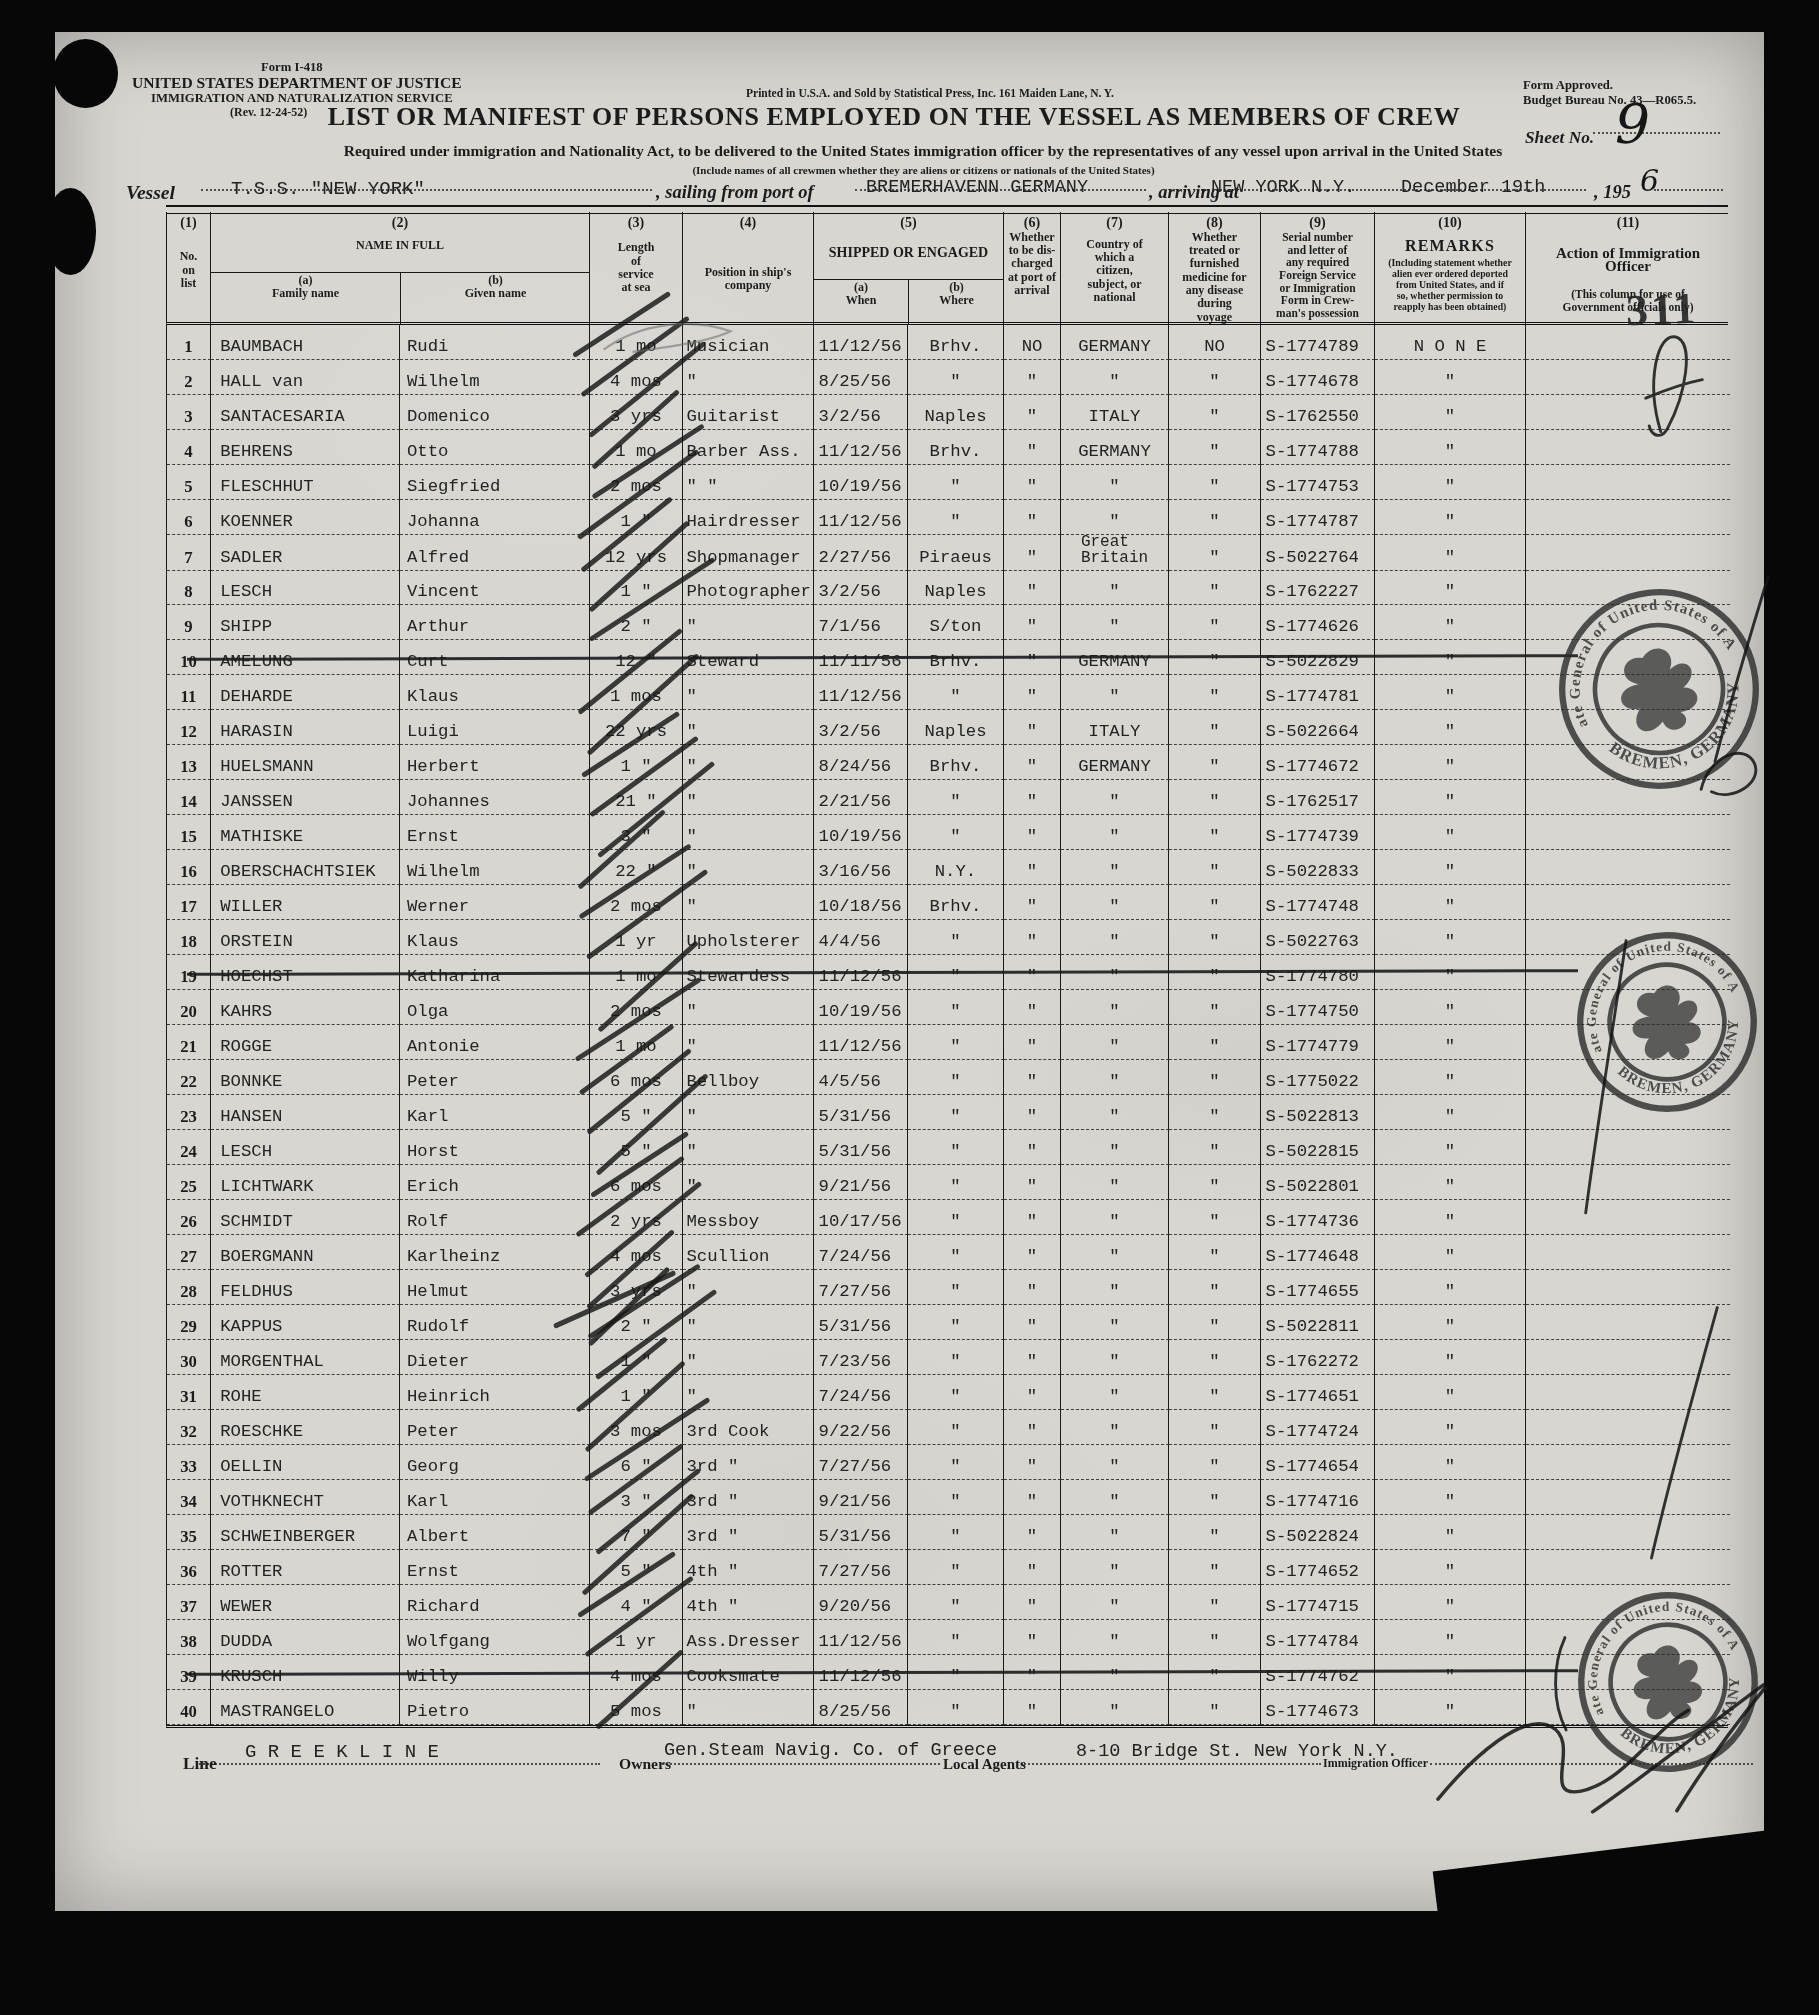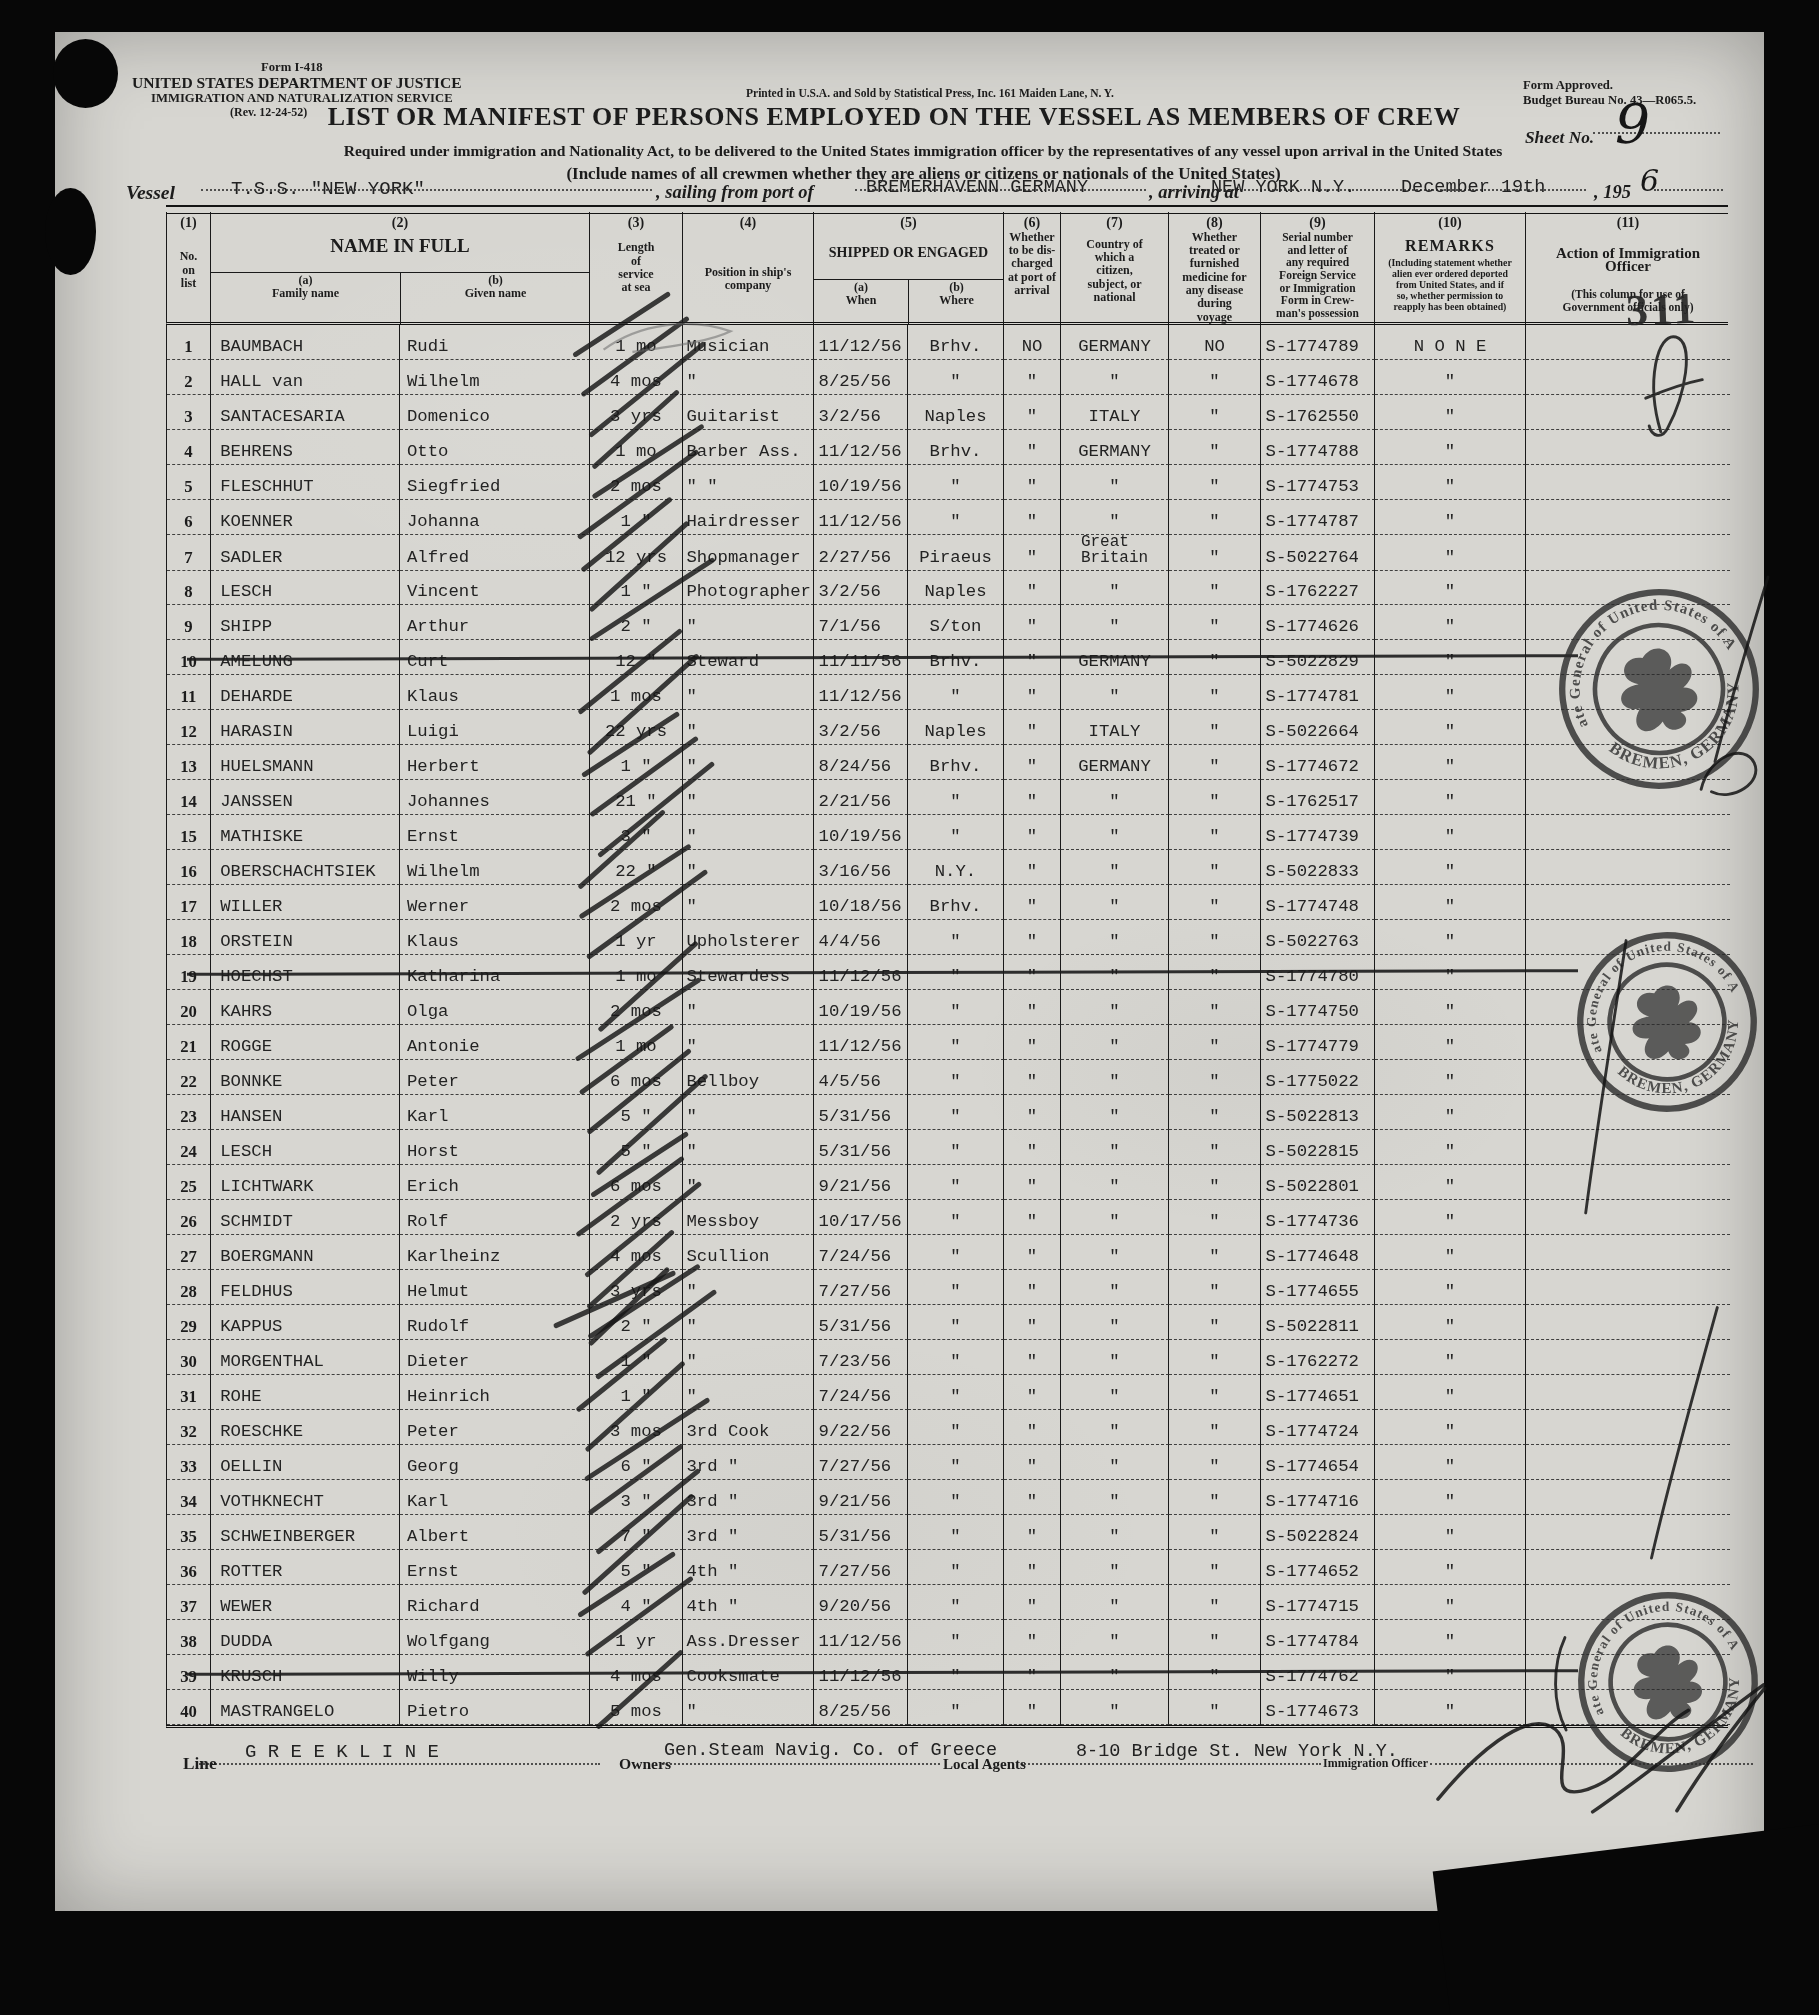--- a/index.html
+++ b/index.html
@@ -74,21 +74,21 @@
   <div class="hdrtxt b" style="left:151px;top:91px;font-size:12.7px;">IMMIGRATION AND NATURALIZATION SERVICE</div>
   <div class="hdrtxt b" style="left:230px;top:105px;font-size:12px;">(Rev. 12-24-52)</div>
   <div class="hdrtxt b" style="left:746px;top:87px;font-size:11.5px;">Printed in U.S.A. and Sold by Statistical Press, Inc. 161 Maiden Lane, N. Y.</div>
   <div class="hdrtxt b" style="left:1523px;top:78px;font-size:12.7px;">Form Approved.</div>
   <div class="hdrtxt b" style="left:1523px;top:93px;font-size:12.7px;">Budget Bureau No. 43—R065.5.</div>
   <div class="hdrtxt b" style="left:271px;top:102px;width:1246px;text-align:center;font-size:26px;letter-spacing:0.6px;">LIST OR MANIFEST OF PERSONS EMPLOYED ON THE VESSEL AS MEMBERS OF CREW</div>
   <div class="hdrtxt ital" style="left:1525px;top:128px;font-size:17.3px;">Sheet No.</div>
   <div class="dotl" style="left:1593px;top:132px;width:127px;"></div>
   <div class="hand sheet9">9</div>
   <div class="hdrtxt b" style="left:144px;top:142px;width:1558px;text-align:center;font-size:15.6px;">Required under immigration and Nationality Act, to be delivered to the United States immigration officer by the representatives of any vessel upon arrival in the United States</div>
-  <div class="hdrtxt b" style="left:462px;top:164px;width:923px;text-align:center;font-size:17px;">(Include names of all crewmen whether they are aliens or citizens or nationals of the United States)</div>
+  <div class="hdrtxt b" style="left:462px;top:164px;width:923px;text-align:center;font-size:11px;">(Include names of all crewmen whether they are aliens or citizens or nationals of the United States)</div>
 
   <div class="dotl" style="left:201px;top:189px;width:451px;"></div>
   <div class="dotl" style="left:855px;top:189px;width:291px;"></div>
   <div class="dotl" style="left:1201px;top:189px;width:385px;"></div>
   <div class="dotl" style="left:1654px;top:189px;width:69px;"></div>
   <div class="hdrtxt ital" style="left:126px;top:182px;font-size:19.6px;">Vessel</div>
   <div class="hdrtxt typed" style="left:231px;top:178px;font-size:19px;">T.S.S. "NEW YORK"</div>
   <div class="hdrtxt ital" style="left:656px;top:182px;font-size:18.5px;">, sailing from port of</div>
   <div class="hdrtxt typed" style="left:866px;top:177px;font-size:18.5px;">BREMERHAVENN GERMANY</div>
   <div class="hdrtxt ital" style="left:1149px;top:182px;font-size:18.5px;">, arriving at</div>
@@ -101,21 +101,21 @@
     <div class="toprule"></div>
     <div class="thead">
       <div class="th">
         <div class="colnum">(1)</div>
         <div class="lbl" style="margin-top:19.6px;">No.
 on
 list</div>
       </div>
       <div class="th">
         <div class="colnum">(2)</div>
-        <div class="lbl" style="font-size:19px;margin-top:8px;">NAME IN FULL</div>
+        <div class="lbl" style="font-size:12px;margin-top:8px;">NAME IN FULL</div>
         <div class="split" style="grid-template-columns:189px 190px;height:52px;">
           <div class="half"><span>(a)</span><br><span>Family name</span></div>
           <div class="half"><span>(b)</span><br><span>Given name</span></div>
         </div>
       </div>
       <div class="th">
         <div class="colnum">(3)</div>
         <div class="lbl" style="margin-top:10.4px;">Length
 of
 service

